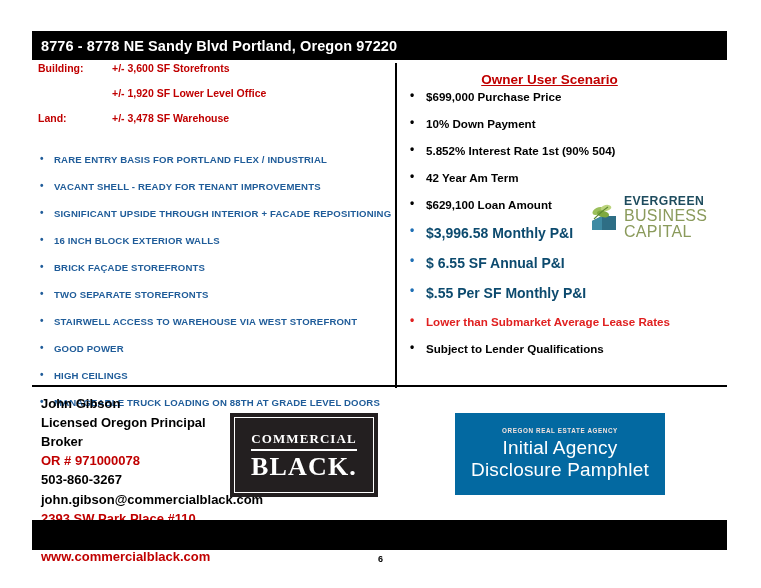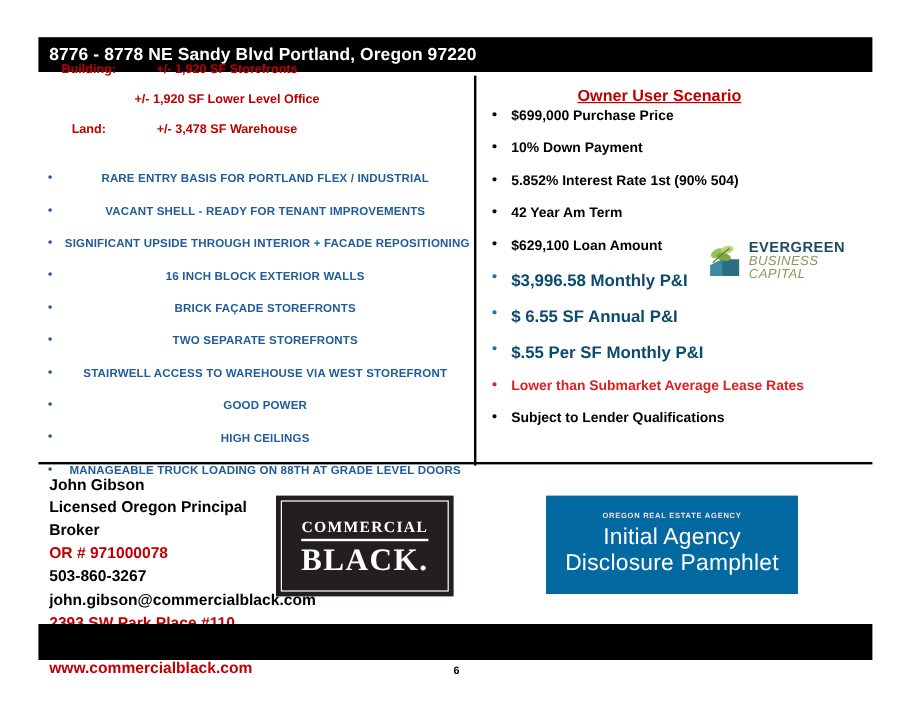--- a/index.html
+++ b/index.html
@@ -56,23 +56,22 @@
     top: 385px;
     width: 695px;
     height: 2px;
     background: #000000;
   }
 
   
   .left-col {
     position: absolute;
     left: 32px;
-    top: 52px;
+    top: 62px;
     width: 356px;
-    text-align: center;
   }
   .spec-table {
     border-collapse: collapse;
     margin-left: 6px;
   }
   .spec-table td {
     color: #C00000;
     font-size: 10.5px;
     font-weight: bold;
     padding: 0 0 13px 0;
@@ -176,24 +175,23 @@
   }
   .eg-line1 {
     color: #1E4C5E;
     font-size: 12.2px;
     font-weight: bold;
     letter-spacing: 0.4px;
     display: block;
   }
   .eg-line2 {
     color: #8A9A5B;
-    font-size: 11px;
+    font-size: 16px;
     letter-spacing: 0.3px;
     display: block;
-    font-style: italic;
   }
 
   
   .contact {
     position: absolute;
     left: 41px;
     top: 394px;
     width: 190px;
     font-size: 13px;
     font-weight: bold;
@@ -300,21 +298,21 @@
   </div>
 
   <div class="v-divider"></div>
   <div class="h-divider"></div>
 
   <div class="left-col">
     <table class="spec-table">
       <tbody>
           <tr>
         <td class="spec-label">Building:</td>
-        <td class="spec-value">+/-  1,920 SF Storefronts</td>
+        <td class="spec-value">+/-  3,600 SF Storefronts</td>
       </tr>
       <tr>
         <td class="spec-label"></td>
         <td class="spec-value">+/-  1,920 SF Lower Level Office</td>
       </tr>
       <tr>
         <td class="spec-label">Land:</td>
         <td class="spec-value">+/-  3,478 SF  Warehouse</td>
       </tr>
     </tbody>

